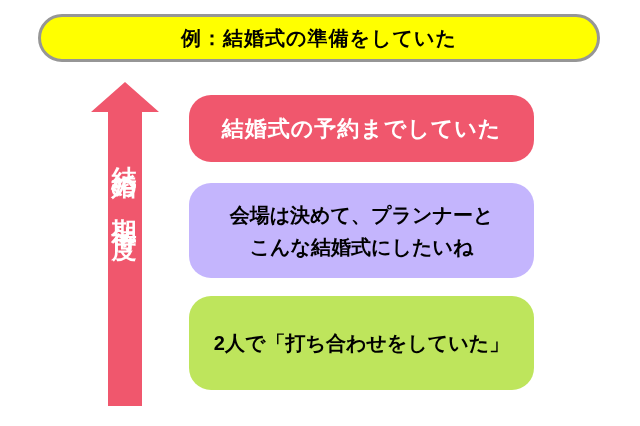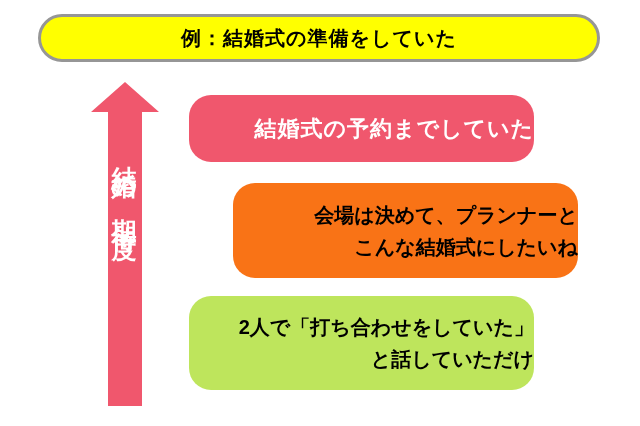--- a/index.html
+++ b/index.html
@@ -61,21 +61,21 @@
     white-space: nowrap;
   }
   .level-box {
     position: absolute;
     left: 189px;
     width: 345px;
     box-sizing: border-box;
     border-radius: 22px;
     display: flex;
     flex-direction: column;
-    align-items: flex-end;
+    align-items: center;
     justify-content: center;
     text-align: center;
     font-weight: bold;
   }
   .level-top {
     top: 95px;
     height: 67px;
     font-size: 22px;
     letter-spacing: 1px;
   }
@@ -105,23 +105,22 @@
     <svg width="68" height="324" viewBox="0 0 68 324" aria-hidden="true">
       <polygon points="34,0 68,30 51,30 51,324 17,324 17,30 0,30" fill="#F0576D"></polygon>
     </svg>
     <div class="axis-label" style="color: rgb(255, 255, 255);">結婚の期待度</div>
   </div>
 
   <div class="level-box level-top" style="background-color: rgb(240, 87, 109);">
     <div style="color: rgb(255, 255, 255);">結婚式の予約までしていた</div>
   </div>
 
-  <div class="level-box level-middle" style="background-color: #f97316; margin-left: 44px;">
+  <div class="level-box level-middle" style="background-color: #c4b5fd;">
     <div style="color: rgb(0, 0, 0);">会場は決めて、プランナーと</div>
     <div style="color: rgb(0, 0, 0);">こんな結婚式にしたいね</div>
   </div>
 
   <div class="level-box level-bottom" style="background-color: rgb(190, 229, 92);">
     <div style="color: rgb(0, 0, 0);">2人で「打ち合わせをしていた」</div>
-    <div style="color: rgb(0, 0, 0);">と話していただけ</div>
   </div>
 
 </div>
 
 </body></html>

